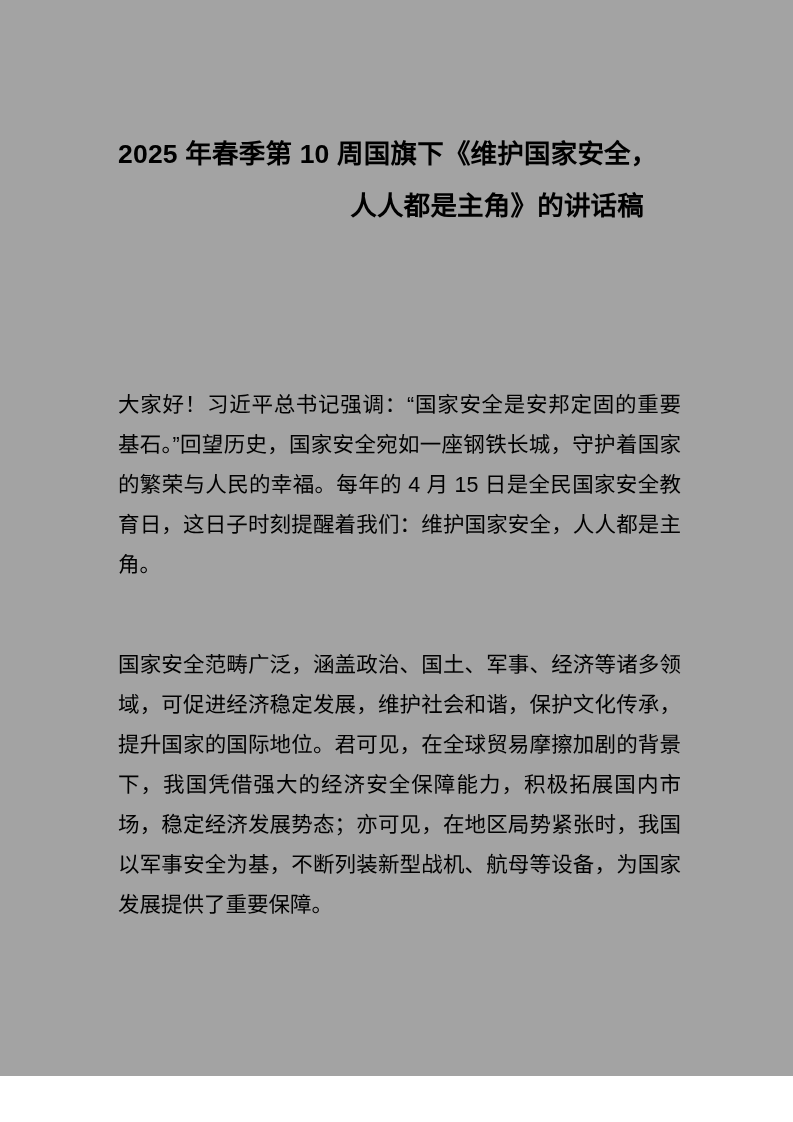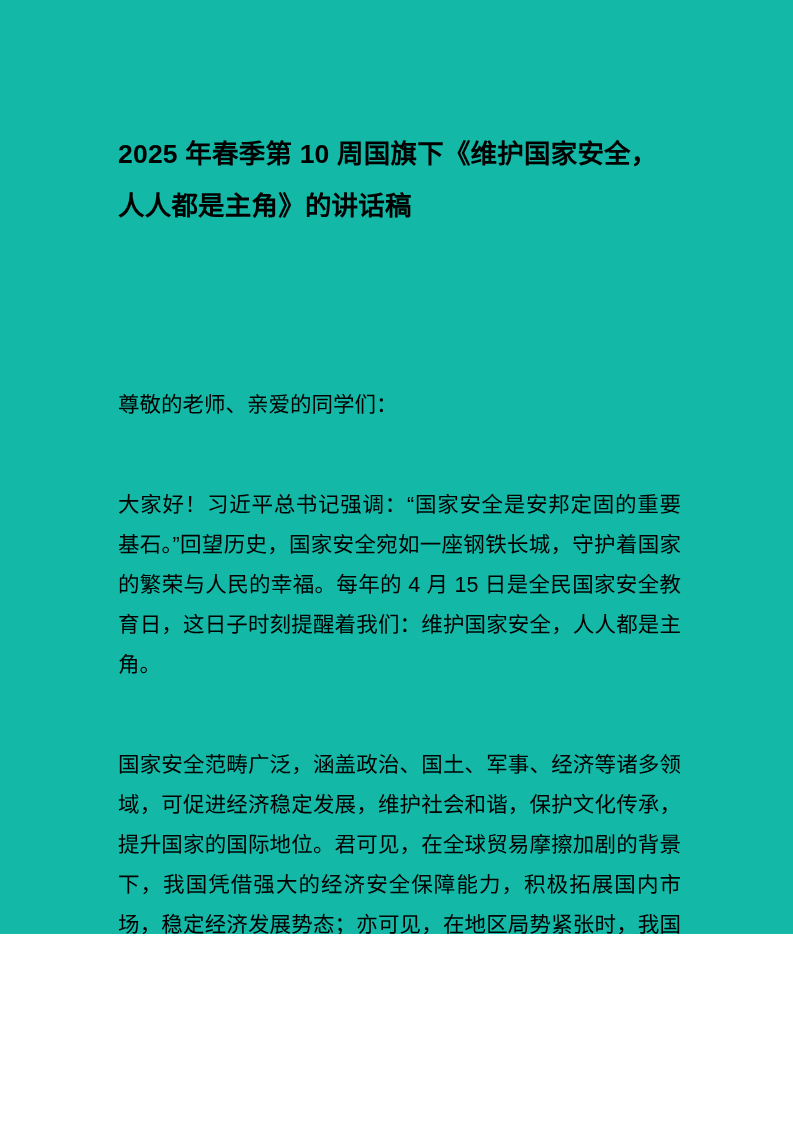--- a/index.html
+++ b/index.html
@@ -11,23 +11,23 @@
 
   body {
     font-family: "Liberation Sans", "DejaVu Sans", sans-serif;
     color: #000000;
     -webkit-font-smoothing: antialiased;
   }
 
   .page {
     position: relative;
     width: 793px;
-    height: 934px;
+    height: 1076px;
     margin: 0 auto;
-    background: #14b8a6;
+    background: #a3a3a3;
     overflow: hidden;
     box-sizing: border-box;
   }
 
   
   .doc-title {
     position: absolute;
     left: 118px;
     top: 128px;
     width: 562px;
@@ -42,21 +42,21 @@
 
   .doc-title .title-line {
     display: block;
   }
 
   .doc-title .title-line-1 {
     text-align: left;
   }
 
   .doc-title .title-line-2 {
-    text-align: left;
+    text-align: right;
     padding-right: 36px;
   }
 
   
   .doc-body {
     position: absolute;
     left: 118px;
     top: 385px;
     width: 563px;
     font-size: 21.5px;
@@ -80,18 +80,17 @@
 <body>
 
 <div class="page">
 
   <div class="doc-title">
     <span class="title-line title-line-1">2025 年春季第 10 周国旗下《维护国家安全，</span>
     <span class="title-line title-line-2">人人都是主角》的讲话稿</span>
   </div>
 
   <div class="doc-body">
-    <p class="para">尊敬的老师、亲爱的同学们：</p>
     <p class="para">大家好！习近平总书记强调：“国家安全是安邦定固的重要基石。”回望历史，国家安全宛如一座钢铁长城，守护着国家的繁荣与人民的幸福。每年的 4 月 15 日是全民国家安全教育日，这日子时刻提醒着我们：维护国家安全，人人都是主角。</p>
     <p class="para">国家安全范畴广泛，涵盖政治、国土、军事、经济等诸多领域，可促进经济稳定发展，维护社会和谐，保护文化传承，提升国家的国际地位。君可见，在全球贸易摩擦加剧的背景下，我国凭借强大的经济安全保障能力，积极拓展国内市场，稳定经济发展势态；亦可见，在地区局势紧张时，我国以军事安全为基，不断列装新型战机、航母等设备，为国家发展提供了重要保障。</p>
   </div>
 
 </div>
 
 </body></html>

